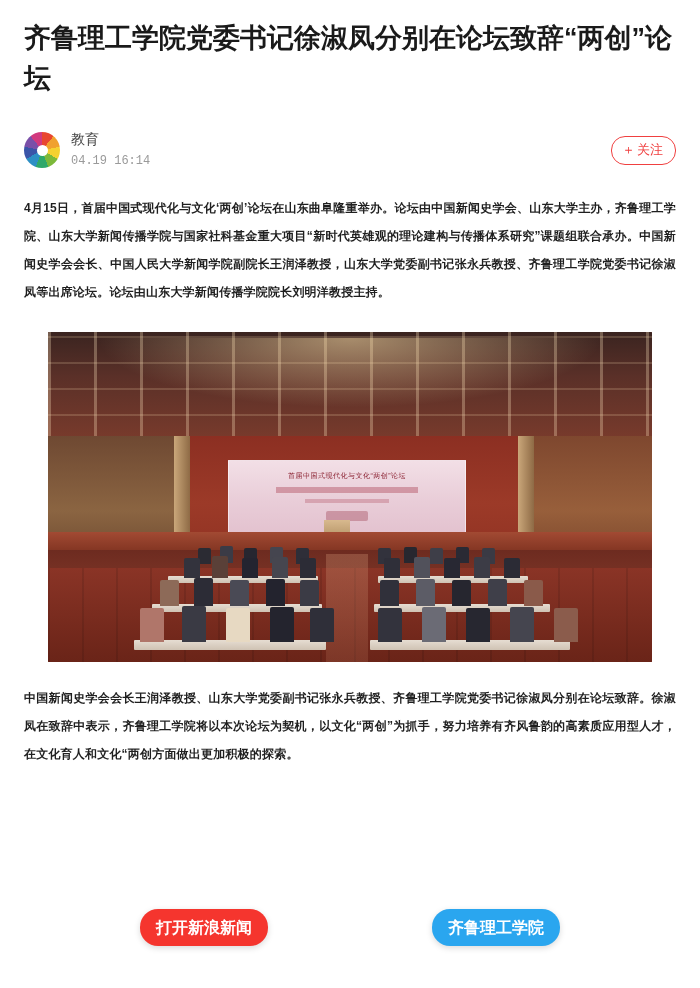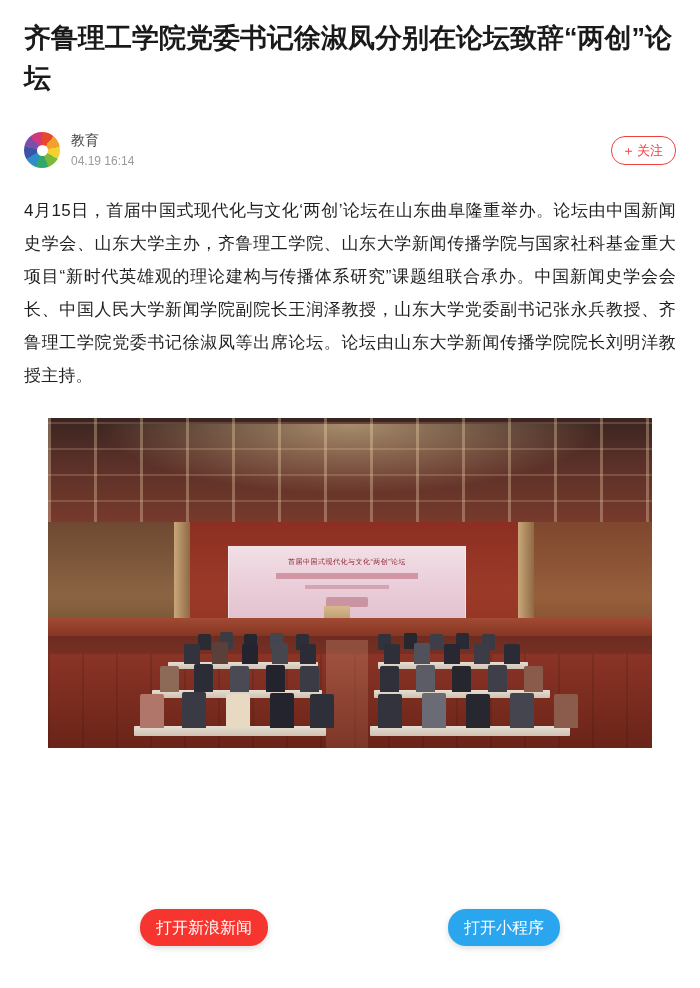--- a/index.html
+++ b/index.html
@@ -29,20 +29,21 @@
     font-weight: bold;
     color: #1a1a1a;
     margin: 18px 0 0 0;
     letter-spacing: 0px;
   }
   .meta-row {
     display: flex;
     align-items: center;
     margin-top: 30px;
     height: 44px;
+    font-family: Liberation Mono, monospace;
   }
   .avatar {
     width: 36px;
     height: 36px;
     border-radius: 50%;
     flex: 0 0 36px;
     position: relative;
     overflow: hidden;
     background:
       conic-gradient(
@@ -96,26 +97,27 @@
     align-items: center;
     gap: 2px;
     cursor: pointer;
     white-space: nowrap;
   }
   .follow-plus {
     font-size: 13px;
     line-height: 1;
   }
   .body-text {
-    font-size: 17px;
-    line-height: 33px;
+    font-size: 12px;
+    line-height: 28px;
     color: #1f1f1f;
     margin-top: 22px;
     text-align: justify;
     letter-spacing: 0.2px;
+    font-weight: bold;
   }
   .figure {
     margin: 26px 0 0 0;
     width: 100%;
     display: flex;
     justify-content: center;
   }
   .photo {
     width: 604px;
     height: 330px;
@@ -232,21 +234,21 @@
     display: flex;
     justify-content: space-between;
     padding: 0 140px;
     pointer-events: none;
   }
   .pill {
     pointer-events: auto;
     border-radius: 18px;
     color: #ffffff;
     font-size: 16px;
-    font-weight: normal;
+    font-weight: bold;
     padding: 9px 16px;
     line-height: 1.2;
     white-space: nowrap;
     cursor: pointer;
     box-shadow: 0 2px 6px rgba(0,0,0,.15);
   }
   .pill-red { background: #f5352e; }
   .pill-blue { background: #2aa6ef; }
 </style>
 </head>
@@ -346,19 +348,20 @@
         <div class="seat" style="left:330px;top:276px;width:24px;height:34px;background:#33333d;"></div>
         <div class="seat" style="left:374px;top:275px;width:24px;height:35px;background:#6b6b75;"></div>
         <div class="seat" style="left:418px;top:276px;width:24px;height:34px;background:#272730;"></div>
         <div class="seat" style="left:462px;top:275px;width:24px;height:35px;background:#45454f;"></div>
         <div class="seat" style="left:506px;top:276px;width:24px;height:34px;background:#8b5c4c;"></div>
       </div>
     </div>
   </div>
 
 
+  <p class="body-text">中国新闻史学会会长王润泽教授、山东大学党委副书记张永兵教授、齐鲁理工学院党委书记徐淑凤分别在论坛致辞。徐淑凤在致辞中表示，齐鲁理工学院将以本次论坛为契机，以文化“两创”为抓手，努力培养有齐风鲁韵的高素质应用型人才，在文化育人和文化“两创方面做出更加积极的探索。</p>
 
   <div class="float-btns">
     <div class="pill pill-red">打开新浪新闻</div>
-    <div class="pill pill-blue">打开小程序</div>
+    <div class="pill pill-blue">齐鲁理工学院</div>
   </div>
 
 </div>
 
 </body></html>

